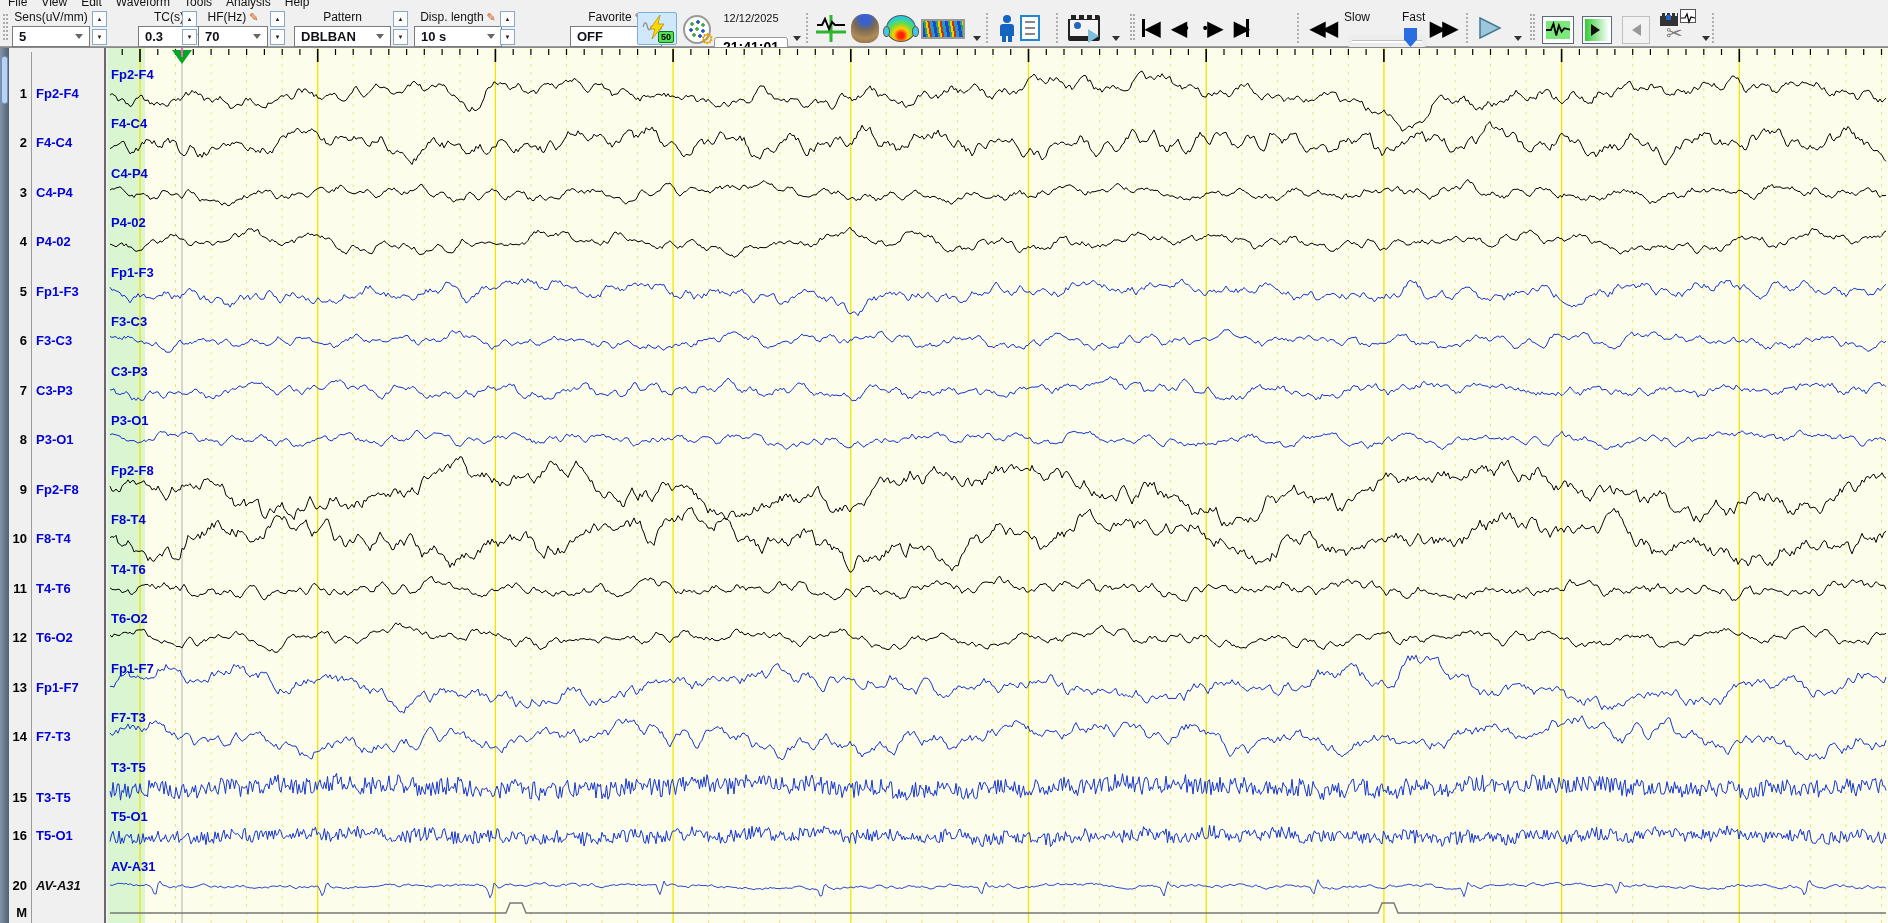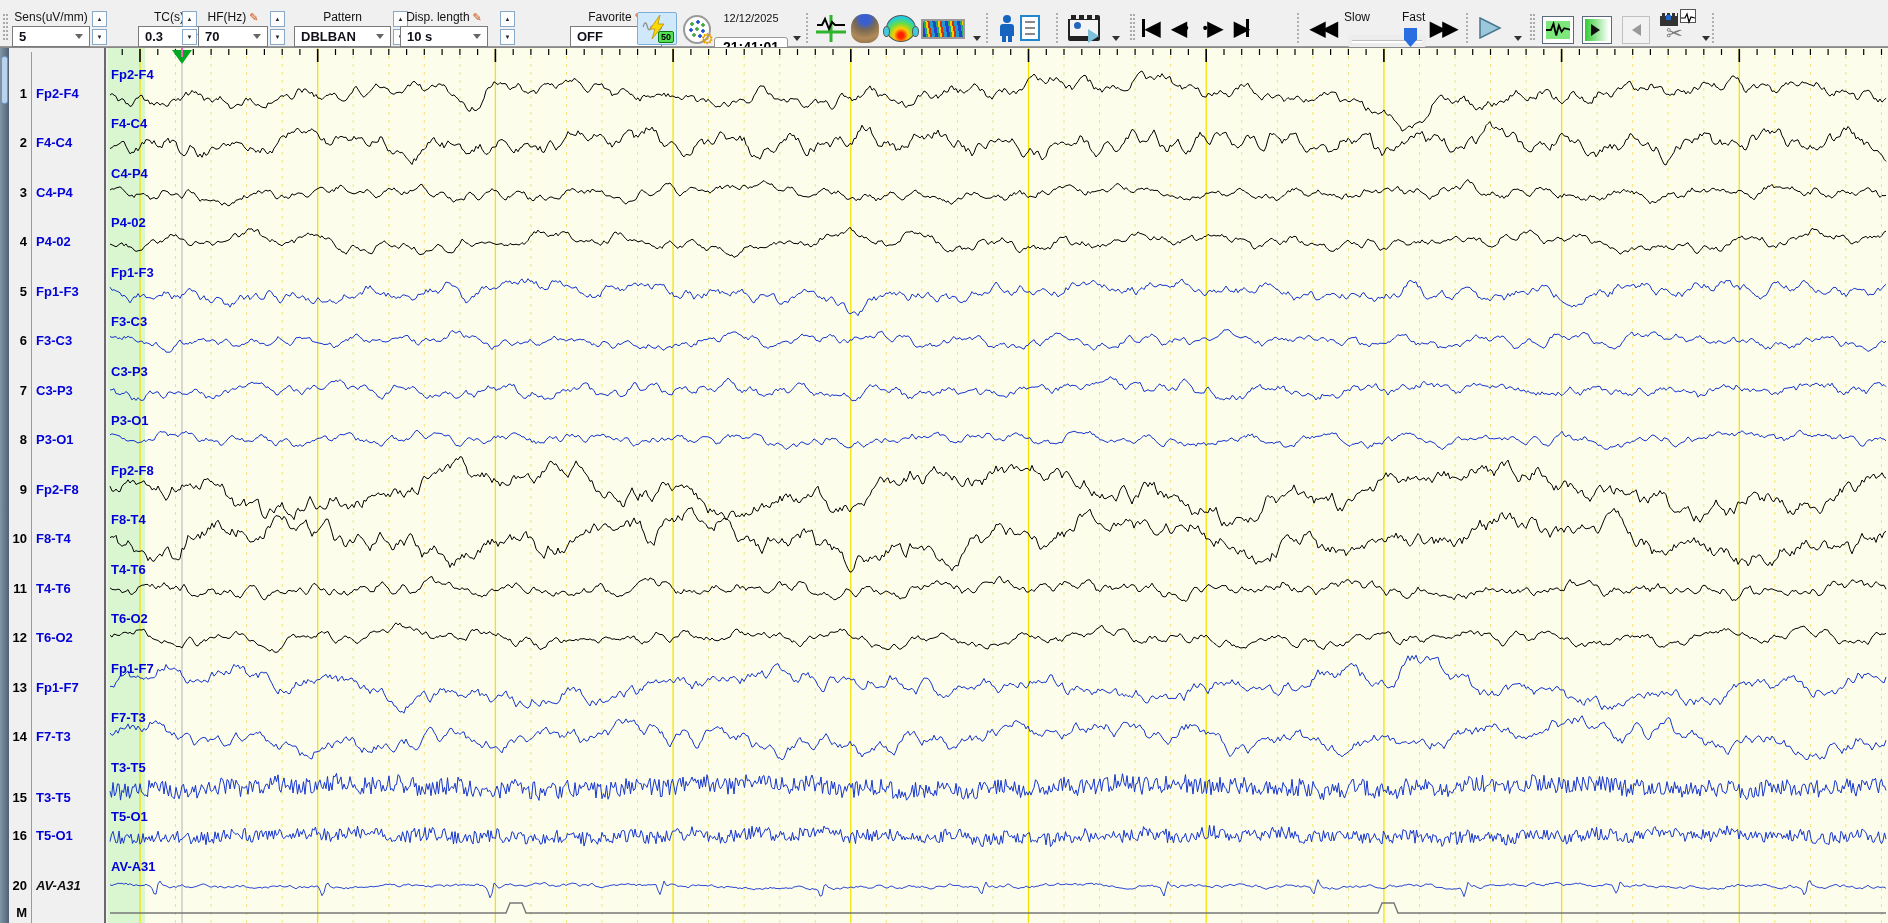--- a/index.html
+++ b/index.html
@@ -112,20 +112,23 @@
   .ch-label{position:absolute;left:27px;font-size:13px;font-weight:bold;color:#0000d8;}
   .ch-label.deriv-av{color:#111;font-style:italic;}
   .wave-area{position:absolute;left:108px;top:0;width:1780px;height:876px;background:#fdfdec;}
   .inplot-label{position:absolute;font-size:13px;font-weight:bold;color:#0000d8;white-space:nowrap;}
 </style>
 </head>
 <body>
 
 <div class="page">
 
+  <div class="menubar">
+    <div class="menubar-inner" id="menu-items"><span class="menu-item">File</span><span class="menu-item">View</span><span class="menu-item">Edit</span><span class="menu-item">Waveform</span><span class="menu-item">Tools</span><span class="menu-item">Analysis</span><span class="menu-item">Help</span></div>
+  </div>
 
   <div class="toolbar">
     <div class="grip" style="left:3px"></div>
     <div id="field-groups">
         <div class="fgroup" style="left: 12px; width: 78px;">
           <div class="flabelrow"><span>Sens(uV/mm)</span></div>
           <div class="fcombo">
             <span class="fvalue">5</span>
             <span class="fcaret"></span>
           </div>
@@ -160,21 +163,21 @@
           <div class="flabelrow"><span>Pattern</span></div>
           <div class="fcombo">
             <span class="fvalue">DBLBAN</span>
             <span class="fcaret"></span>
           </div>
         </div>
         <div class="spinner" style="left: 393px;">
           <button class="spinbtn">▲</button>
           <button class="spinbtn">▼</button>
         </div>
-        <div class="fgroup" style="left: 400px; width: 88px;">
+        <div class="fgroup" style="left: 414px; width: 88px;">
           <div class="flabelrow"><span>Disp. length</span><span class="pencil-icon">✎</span></div>
           <div class="fcombo">
             <span class="fvalue">10 s</span>
             <span class="fcaret"></span>
           </div>
         </div>
         <div class="spinner" style="left: 500px;">
           <button class="spinbtn">▲</button>
           <button class="spinbtn">▼</button>
         </div>

